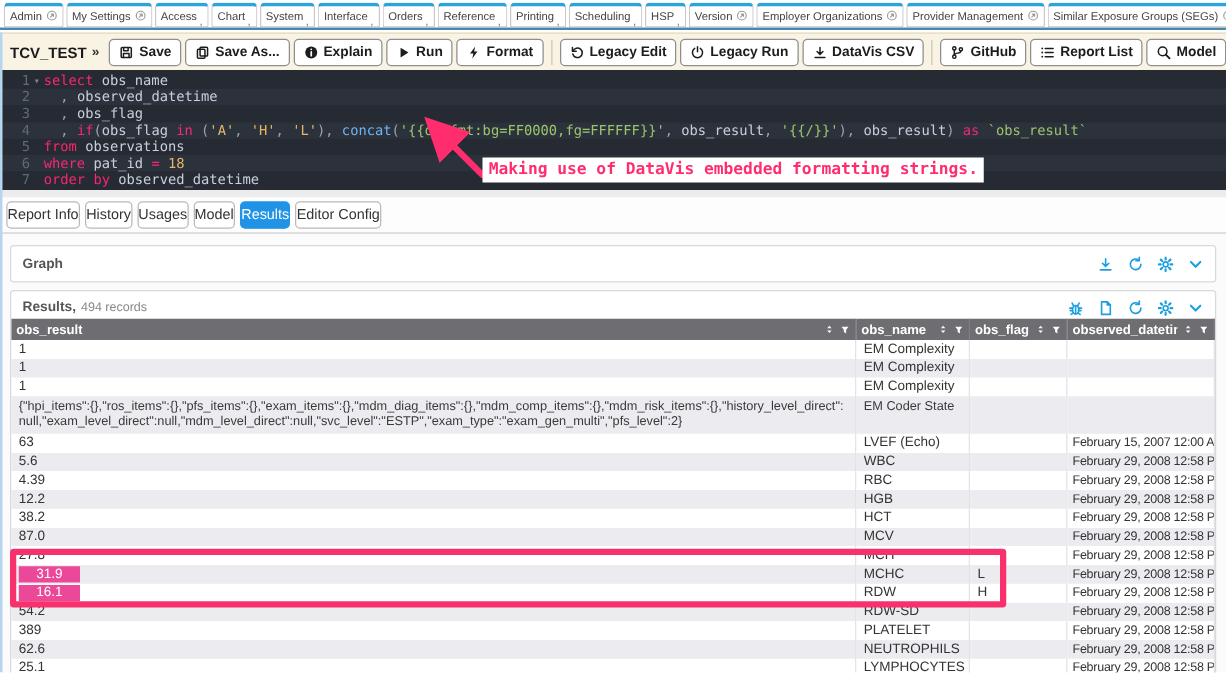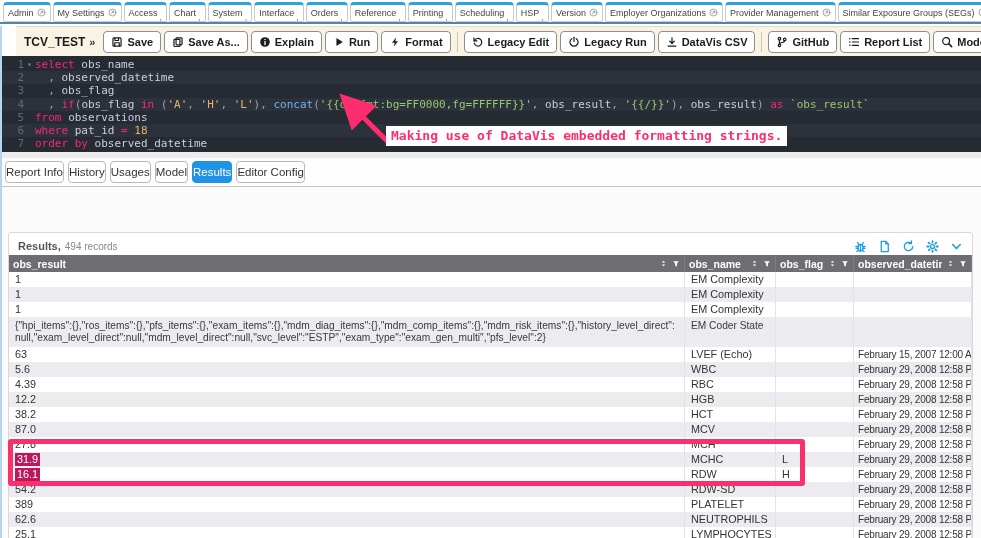--- a/index.html
+++ b/index.html
@@ -14,21 +14,21 @@
   
   .navbar { position:absolute; top:0; left:0; right:0; height:24px; background:#fff;
     border-bottom:2px solid #4e86ad; display:flex; align-items:flex-end; padding:1px 15px 0 2px; overflow:hidden; }
   .nav-tab { display:inline-flex; align-items:center; gap:3px; height:20px; white-space:nowrap;
     border:1px solid #c9c9c9; border-top:3px solid #2ba3dc; border-radius:4px 4px 2px 2px;
     padding:0 4px 1px; margin:0 1px; font-size:9px; color:#444; background:#fff; cursor:pointer; }
   .nav-ext { color:#9a9a9a; }
   .drop-mark { color:#777; font-size:9px; align-self:flex-end; line-height:6px; margin-left:-1px; }
 
   
-  .toolbar { position:absolute; top:26px; left:16px; right:0; height:30px; background:#f8f3e3;
+  .toolbar { position:absolute; top:26px; left:0; right:0; height:30px; background:#f8f3e3;
     border-top:1px solid #e2dac2; display:flex; align-items:center; padding:0 5px; gap:3px; }
   .report-name { font-weight:bold; font-size:12px; color:#1a1a1a; margin:0 1px 0 3px; }
   .report-chevron { font-weight:bold; font-size:11px; color:#333; margin-right:5px; }
   .tb-btn { display:inline-flex; align-items:center; gap:4px; background:#fff; border:1px solid #8e8e8e;
     border-radius:4px; padding:0 7px; height:22px; font-size:11px; font-weight:bold; color:#1c1c1c;
     white-space:nowrap; cursor:pointer; }
   .tb-sep { width:1px; height:20px; background:#cdc5ab; margin:0 3px; }
 
   
   .editor { position:absolute; top:56px; left:0; right:0; height:96px; background:#262b33;
@@ -72,21 +72,21 @@
   thead th { background:#6e6e72; color:#fff; font-weight:bold; text-align:left; height:17px;
     padding:0 4px; font-size:10.5px; border-right:1px solid #7e7e82; cursor:pointer; }
   .th-inner { display:flex; align-items:center; gap:4px; }
   .th-label { margin-right:auto; overflow:hidden; white-space:nowrap; }
   tbody td { height:15px; padding:0 6px; font-size:10.8px; line-height:15px; color:#333;
     border-right:1px solid #e2e2e8; overflow:hidden; white-space:nowrap; vertical-align:top; }
   tbody tr:nth-child(even) { background:#ebebf0; }
   tr.json-row td { height:30px; line-height:11.5px; font-size:10.2px; white-space:normal;
     word-break:break-all; padding-top:3px; color:#3a3a3a; }
   td.cell-observed-datetime { font-size:10px; padding:0 4px; letter-spacing:-0.2px; }
-  .chip-red { background:#be185d; color:#fff; padding:0 2px; display:inline-block; line-height:13px; margin-top:1px; }
+  .chip-red { background:#ec4899; color:#fff; padding:0 14px; display:inline-block; line-height:13px; margin-top:1px; }
 
   
   .anno-box { position:absolute; left:8px; top:439px; width:797px; height:47px;
     border:5px solid #f8306b; border-radius:3px; z-index:20; pointer-events:none; }
 
   .left-accent { position:absolute; left:0; top:26px; bottom:0; width:2px; background:#b5d6ee; z-index:30; }
 </style>
 </head>
 <body>
 
@@ -284,20 +284,42 @@
 <div class="tabbar" id="tabbar">
     <button class="tab">Report Info</button>
     <button class="tab">History</button>
     <button class="tab">Usages</button>
     <button class="tab">Model</button>
     <button class="tab active">Results</button>
     <button class="tab">Editor Config</button>
   </div>
 
 <div class="content">
+  <div class="card card-graph">
+    <div class="card-head">
+      <span class="card-title">Graph</span>
+      <span class="card-icons" id="graph-icons">
+          <svg viewBox="0 0 16 16" class="i13">
+            <path d="M8 2.6 V9.8 M4.9 6.9 L8 10 L11.1 6.9"></path>
+            <path d="M2.8 13.4 H13.2"></path>
+          </svg>
+          <svg viewBox="0 0 16 16" class="i13">
+            <path d="M13.2 8 A5.2 5.2 0 1 1 11.4 4"></path>
+            <path d="M11.6 1 V4.4 H8.2"></path>
+          </svg>
+          <svg viewBox="0 0 16 16" class="i13">
+            <circle cx="8" cy="8" r="2.4"></circle>
+            <path d="M8 1.4 V3.2 M8 12.8 V14.6 M1.4 8 H3.2 M12.8 8 H14.6 M3.3 3.3 L4.6 4.6 M11.4 11.4 L12.7 12.7 M12.7 3.3 L11.4 4.6 M4.6 11.4 L3.3 12.7" stroke-width="2.2"></path>
+          </svg>
+          <svg viewBox="0 0 16 16" class="i13">
+            <path d="M3.4 5.6 L8 10.4 L12.6 5.6" stroke-width="2"></path>
+          </svg>
+        </span>
+    </div>
+  </div>
   <div class="card card-results">
     <div class="card-head">
       <span class="card-title">Results,</span>
       <span class="records">494 records</span>
       <span class="card-icons" id="results-icons">
           <svg viewBox="0 0 16 16" class="i13">
             <ellipse cx="8" cy="9.6" rx="3.1" ry="4.2"></ellipse>
             <path d="M8 5.4 V13.8 M5.2 8 H2.2 M5.2 10.4 H2.6 M5.6 12.6 L3.6 14.2 M10.8 8 H13.8 M10.8 10.4 H13.4 M10.4 12.6 L12.4 14.2 M6 5.8 L4.6 3 M10 5.8 L11.4 3"></path>
           </svg>
           <svg viewBox="0 0 16 16" class="i13">

